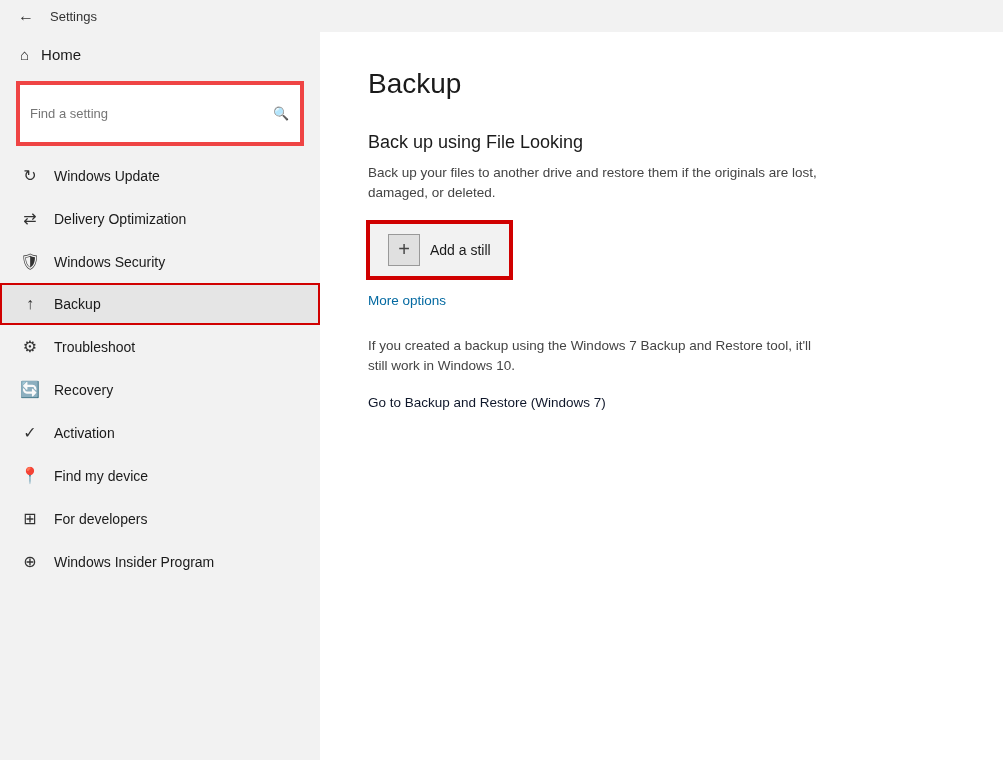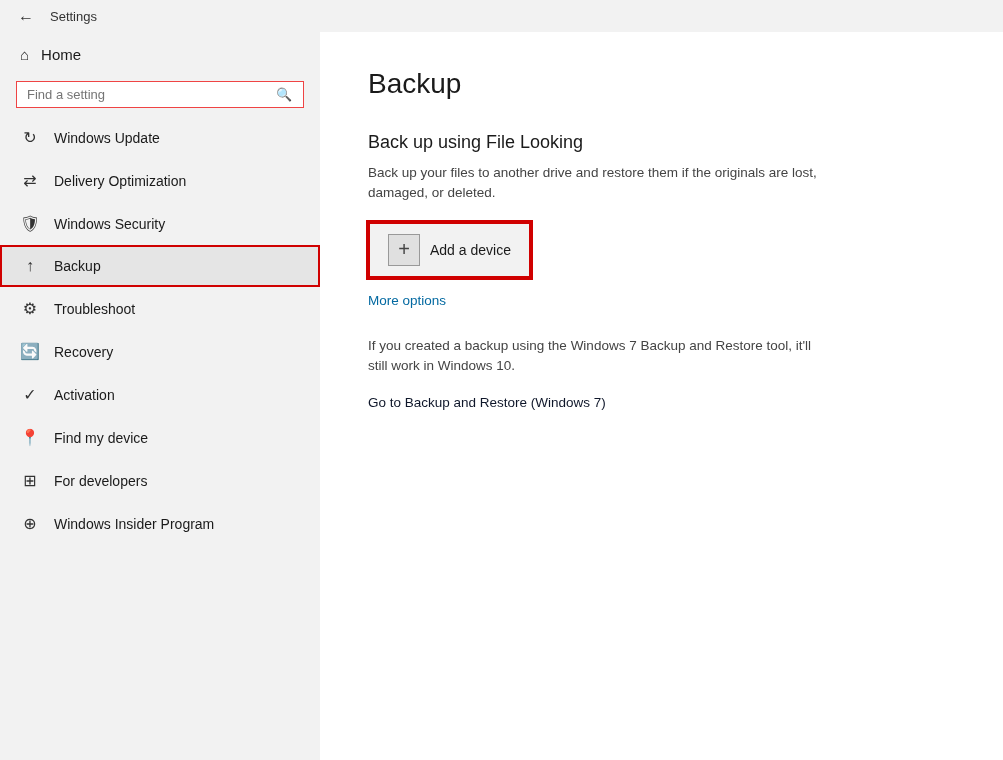--- a/index.html
+++ b/index.html
@@ -58,22 +58,22 @@
       cursor: pointer;
       font-size: 15px;
       color: #1a1a1a;
     }
 
     .sidebar-search {
       margin: 4px 16px 8px 16px;
       display: flex;
       align-items: center;
       background: #fff;
-      border: 1px solid #ef4444;
-      padding: 5px 10px;
+      border: 4px solid #ef4444;
+      padding: 21px 10px;
       gap: 6px;
       justify-content: flex-end;
     }
     .sidebar-search input {
       border: none;
       outline: none;
       background: transparent;
       flex: 1;
       font-size: 13px;
       color: #555;
@@ -254,21 +254,21 @@
 <div class="main">
   <div class="main-content">
     <h1 class="page-title">Backup</h1>
 
     
     <h2 class="section-title">Back up using File Looking</h2>
     <p class="section-desc">Back up your files to another drive and restore them if the originals are lost, damaged, or deleted.</p>
 
     <button class="add-drive-btn">
       <span class="plus-box">+</span>
-      <span>Add a device</span>
+      <span>Add a still</span>
     </button>
 
     <a class="more-options-link">More options</a>
 
     
     <p class="section-desc">If you created a backup using the Windows 7 Backup and Restore tool, it'll still work in Windows 10.</p>
     <a class="older-backup-link">Go to Backup and Restore (Windows 7)</a>
   </div>
 </div>
 

